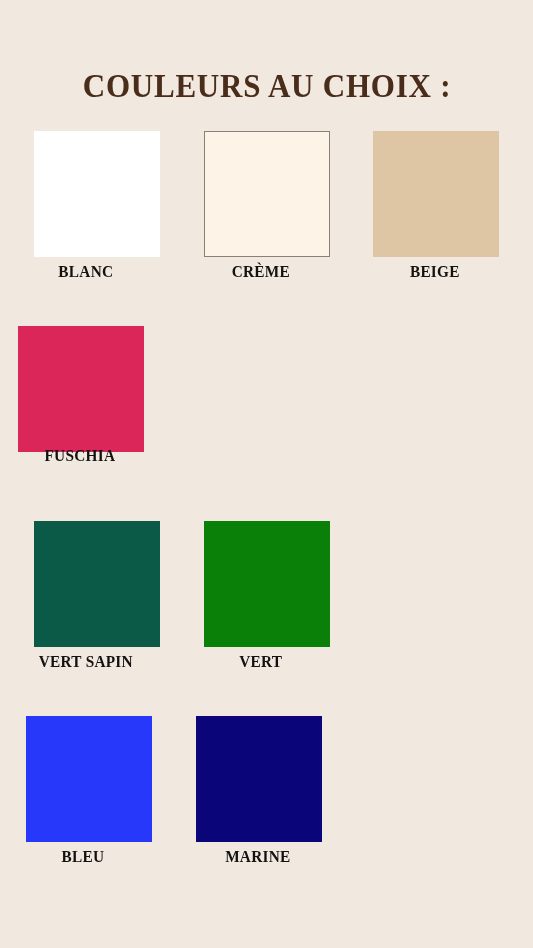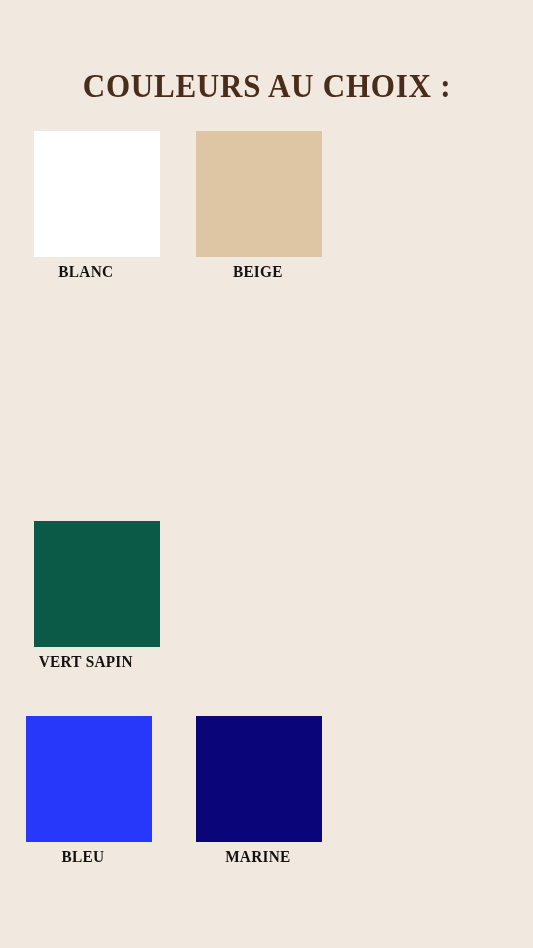--- a/index.html
+++ b/index.html
@@ -112,35 +112,53 @@
   </div>
 
   <div id="swatch-grid">
       <div class="swatch-row">
         <div class="swatch-cell col-0">
           <div class="swatch-box-wrap">
             <div class="swatch-box" title="#ffffff" style="background: rgb(255, 255, 255);"></div>
           </div>
           <div class="swatch-label" style="color: rgb(20, 18, 16);">BLANC</div>
         </div>
+        <div class="swatch-cell col-1">
+          <div class="swatch-box-wrap">
+            <div class="swatch-box" title="#fdf3e7" style="background: rgb(253, 243, 231); border: 1px solid rgb(138, 127, 114);"></div>
+          </div>
+          <div class="swatch-label" style="color: rgb(20, 18, 16);">CRÈME</div>
+        </div>
         <div class="swatch-cell col-2">
           <div class="swatch-box-wrap">
             <div class="swatch-box" title="#dec5a4" style="background: rgb(222, 197, 164);"></div>
           </div>
           <div class="swatch-label" style="color: rgb(20, 18, 16);">BEIGE</div>
         </div>
       </div>
       <div class="swatch-row">
+        <div class="swatch-cell col-2">
+          <div class="swatch-box-wrap">
+            <div class="swatch-box" title="#da2659" style="background: rgb(218, 38, 89);"></div>
+          </div>
+          <div class="swatch-label label-raised" style="color: rgb(20, 18, 16);">FUSCHIA</div>
+        </div>
       </div>
       <div class="swatch-row">
         <div class="swatch-cell col-0">
           <div class="swatch-box-wrap">
             <div class="swatch-box" title="#0b5a47" style="background: rgb(11, 90, 71);"></div>
           </div>
           <div class="swatch-label" style="color: rgb(20, 18, 16);">VERT SAPIN</div>
+        </div>
+        <div class="swatch-cell col-1">
+          <div class="swatch-box-wrap">
+            <div class="swatch-box" title="#0b8008" style="background: rgb(11, 128, 8);"></div>
+          </div>
+          <div class="swatch-label" style="color: rgb(20, 18, 16);">VERT</div>
         </div>
       </div>
       <div class="swatch-row">
         <div class="swatch-cell col-1">
           <div class="swatch-box-wrap">
             <div class="swatch-box" title="#2838fb" style="background: rgb(40, 56, 251);"></div>
           </div>
           <div class="swatch-label" style="color: rgb(20, 18, 16);">BLEU</div>
         </div>
         <div class="swatch-cell col-2">

